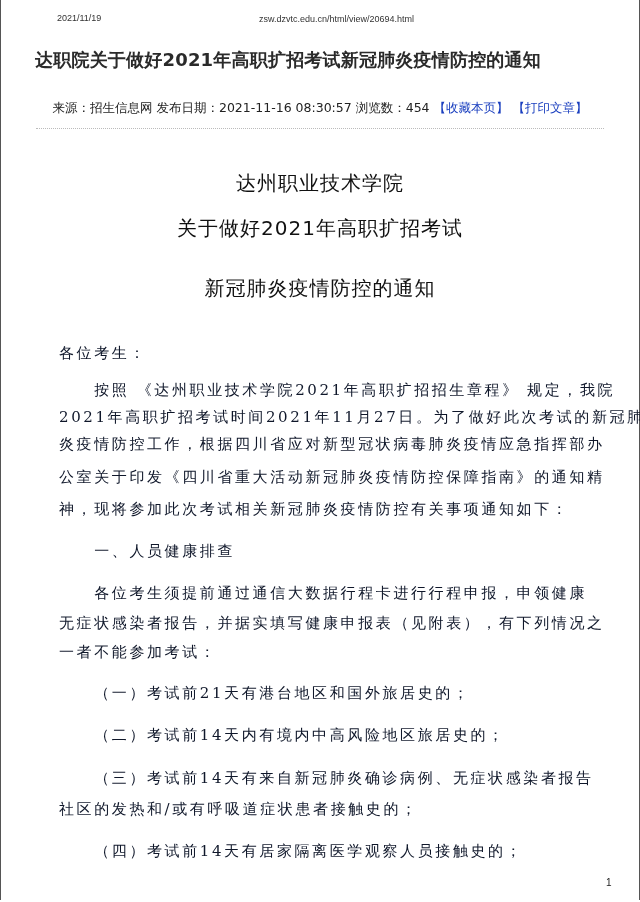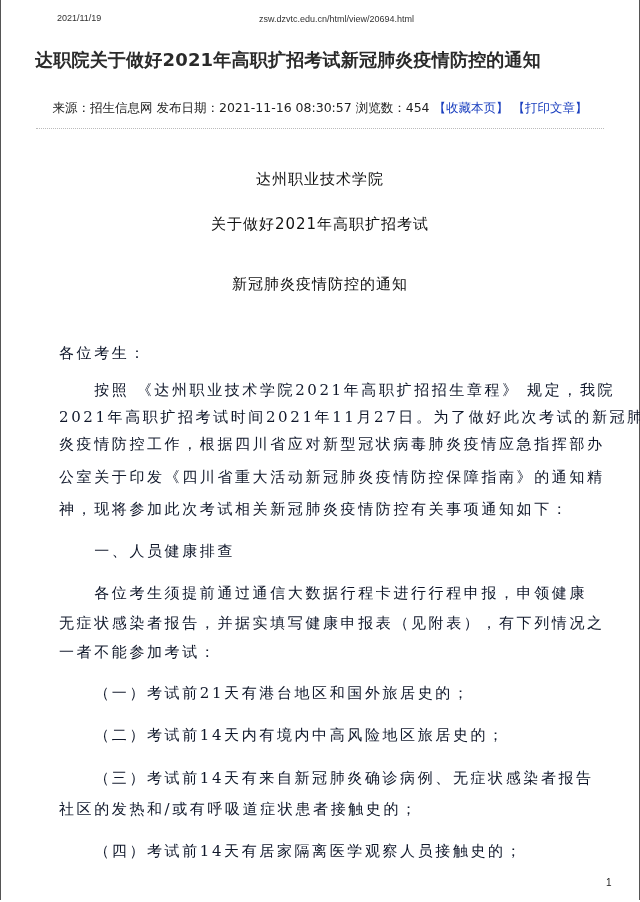--- a/index.html
+++ b/index.html
@@ -28,21 +28,21 @@
     position: absolute; top: 100px; left: 0; width: 640px; text-align: center;
     font-size: 12.5px; color: #222; white-space: nowrap;
   }
   .meta a { color: #1a3fbf; }
   .dotline {
     position: absolute; top: 128px; left: 36px; width: 568px; height: 0;
     border-top: 1px dotted #bbb;
   }
   .doc-title {
     position: absolute; left: 0; width: 640px; text-align: center;
-    font-size: 15px; color: #111; letter-spacing: 1px;
+    font-size: 20px; color: #111; letter-spacing: 1px;
   }
   .t1 { top: 170px; }
   .t2 { top: 215px; }
   .t3 { top: 275px; }
   .body-text {
     position: absolute; left: 59px; width: 530px;
     font-family: "DejaVu Serif", "Liberation Serif", serif;
     font-size: 15px; color: #0f172a; letter-spacing: 2.6px; line-height: 27px;
     white-space: nowrap;
   }

